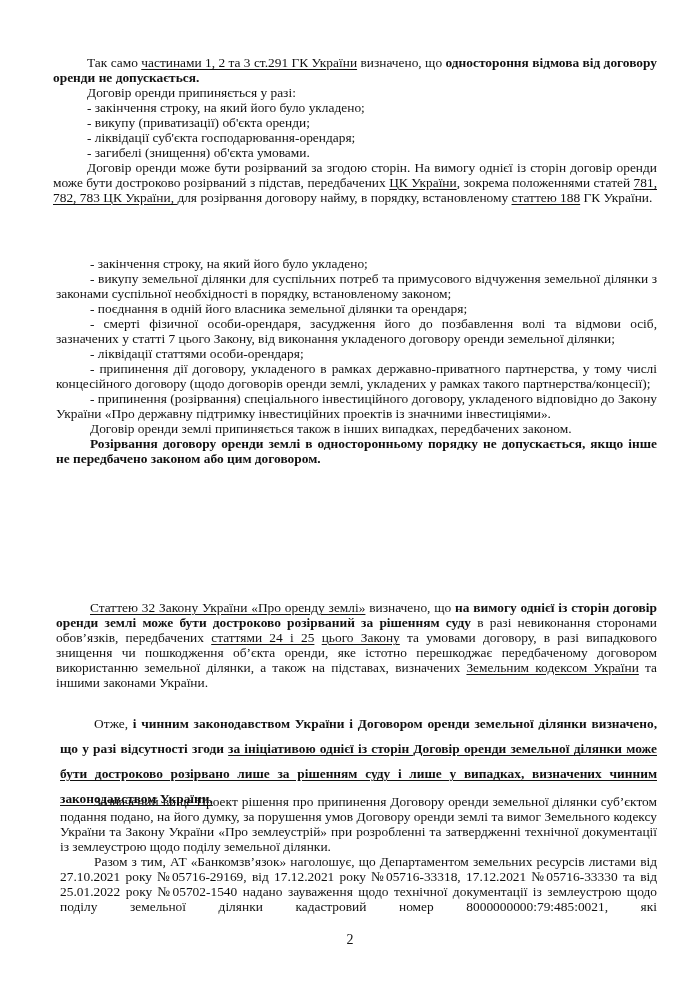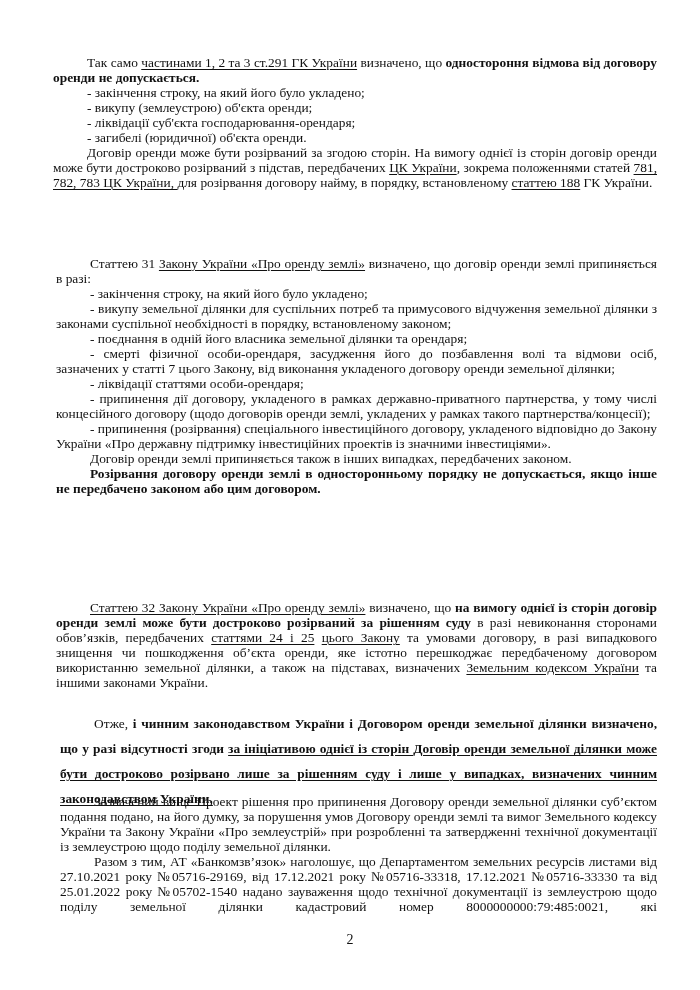--- a/index.html
+++ b/index.html
@@ -16,33 +16,31 @@
 </style>
 </head>
 <body>
 
 <div class="page">
 
   <div class="blk" style="left:53px; top:55px; width:604px;">
     <p class="ind">
       <span>Так само </span><span class="u">частинами 1, 2 та 3 ст.291 ГК України</span><span> визначено, що </span><span class="b">одностороння відмова від договору оренди не допускається.</span>
     </p>
+    <p class="ind">Договір оренди припиняється у разі:</p>
     <p class="ind">- закінчення строку, на який його було укладено;</p>
-    <p class="ind">- викупу (землеустрою) об'єкта оренди;</p>
+    <p class="ind">- викупу (приватизації) об'єкта оренди;</p>
     <p class="ind">- ліквідації суб'єкта господарювання-орендаря;</p>
-    <p class="ind">- загибелі (юридичної) об'єкта оренди.</p>
+    <p class="ind">- загибелі (знищення) об'єкта умовами.</p>
     <p class="ind">
       <span>Договір оренди може бути розірваний за згодою сторін. На вимогу однієї із сторін договір оренди може бути достроково розірваний з підстав, передбачених </span><span class="u">ЦК України</span><span>, зокрема положеннями статей </span><span class="u">781, 782, 783 ЦК України, </span><span>для розірвання договору найму, в порядку, встановленому </span><span class="u">статтею 188</span><span> ГК України.</span>
     </p>
   </div>
 
   <div class="blk" style="left:56px; top:256px; width:601px;">
-    <p class="ind">
-      <span>Статтею 31 </span><span class="u">Закону України «Про оренду землі»</span><span> визначено, що договір оренди землі припиняється в разі:</span>
-    </p>
     <p class="ind">- закінчення строку, на який його було укладено;</p>
     <p class="ind">- викупу земельної ділянки для суспільних потреб та примусового відчуження земельної ділянки з законами суспільної необхідності в порядку, встановленому законом;</p>
     <p class="ind">- поєднання в одній його власника земельної ділянки та орендаря;</p>
     <p class="ind">- смерті фізичної особи-орендаря, засудження його до позбавлення волі та відмови осіб, зазначених у статті 7 цього Закону, від виконання укладеного договору оренди земельної ділянки;</p>
     <p class="ind">- ліквідації статтями особи-орендаря;</p>
     <p class="ind">- припинення дії договору, укладеного в рамках державно-приватного партнерства, у тому числі концесійного договору (щодо договорів оренди землі, укладених у рамках такого партнерства/концесії);</p>
     <p class="ind">- припинення (розірвання) спеціального інвестиційного договору, укладеного відповідно до Закону України «Про державну підтримку інвестиційних проектів із значними інвестиціями».</p>
     <p class="ind">Договір оренди землі припиняється також в інших випадках, передбачених законом.</p>
     <p class="ind b">Розірвання договору оренди землі в односторонньому порядку не допускається, якщо інше не передбачено законом або цим договором.</p>
   </div>

